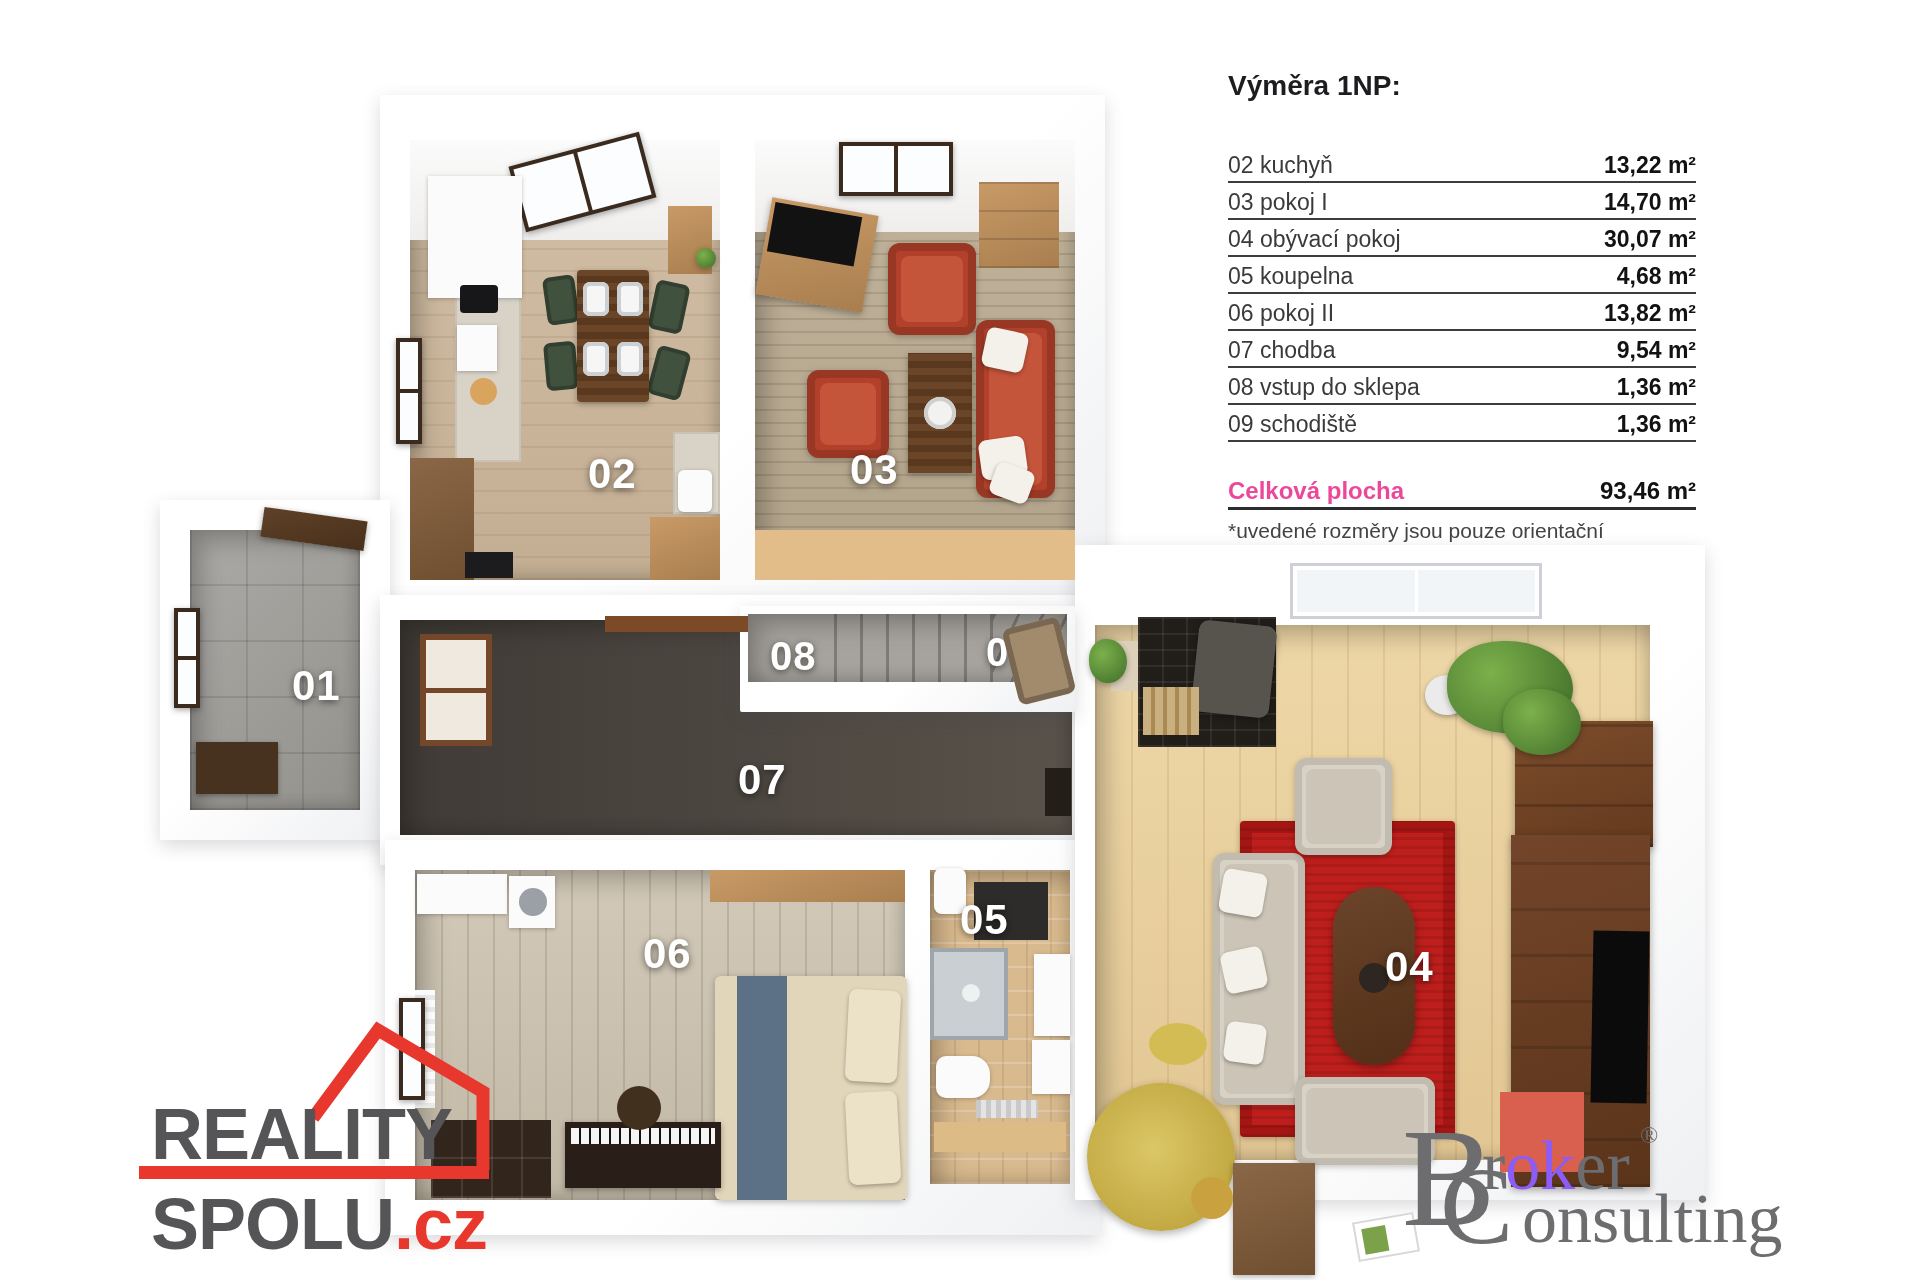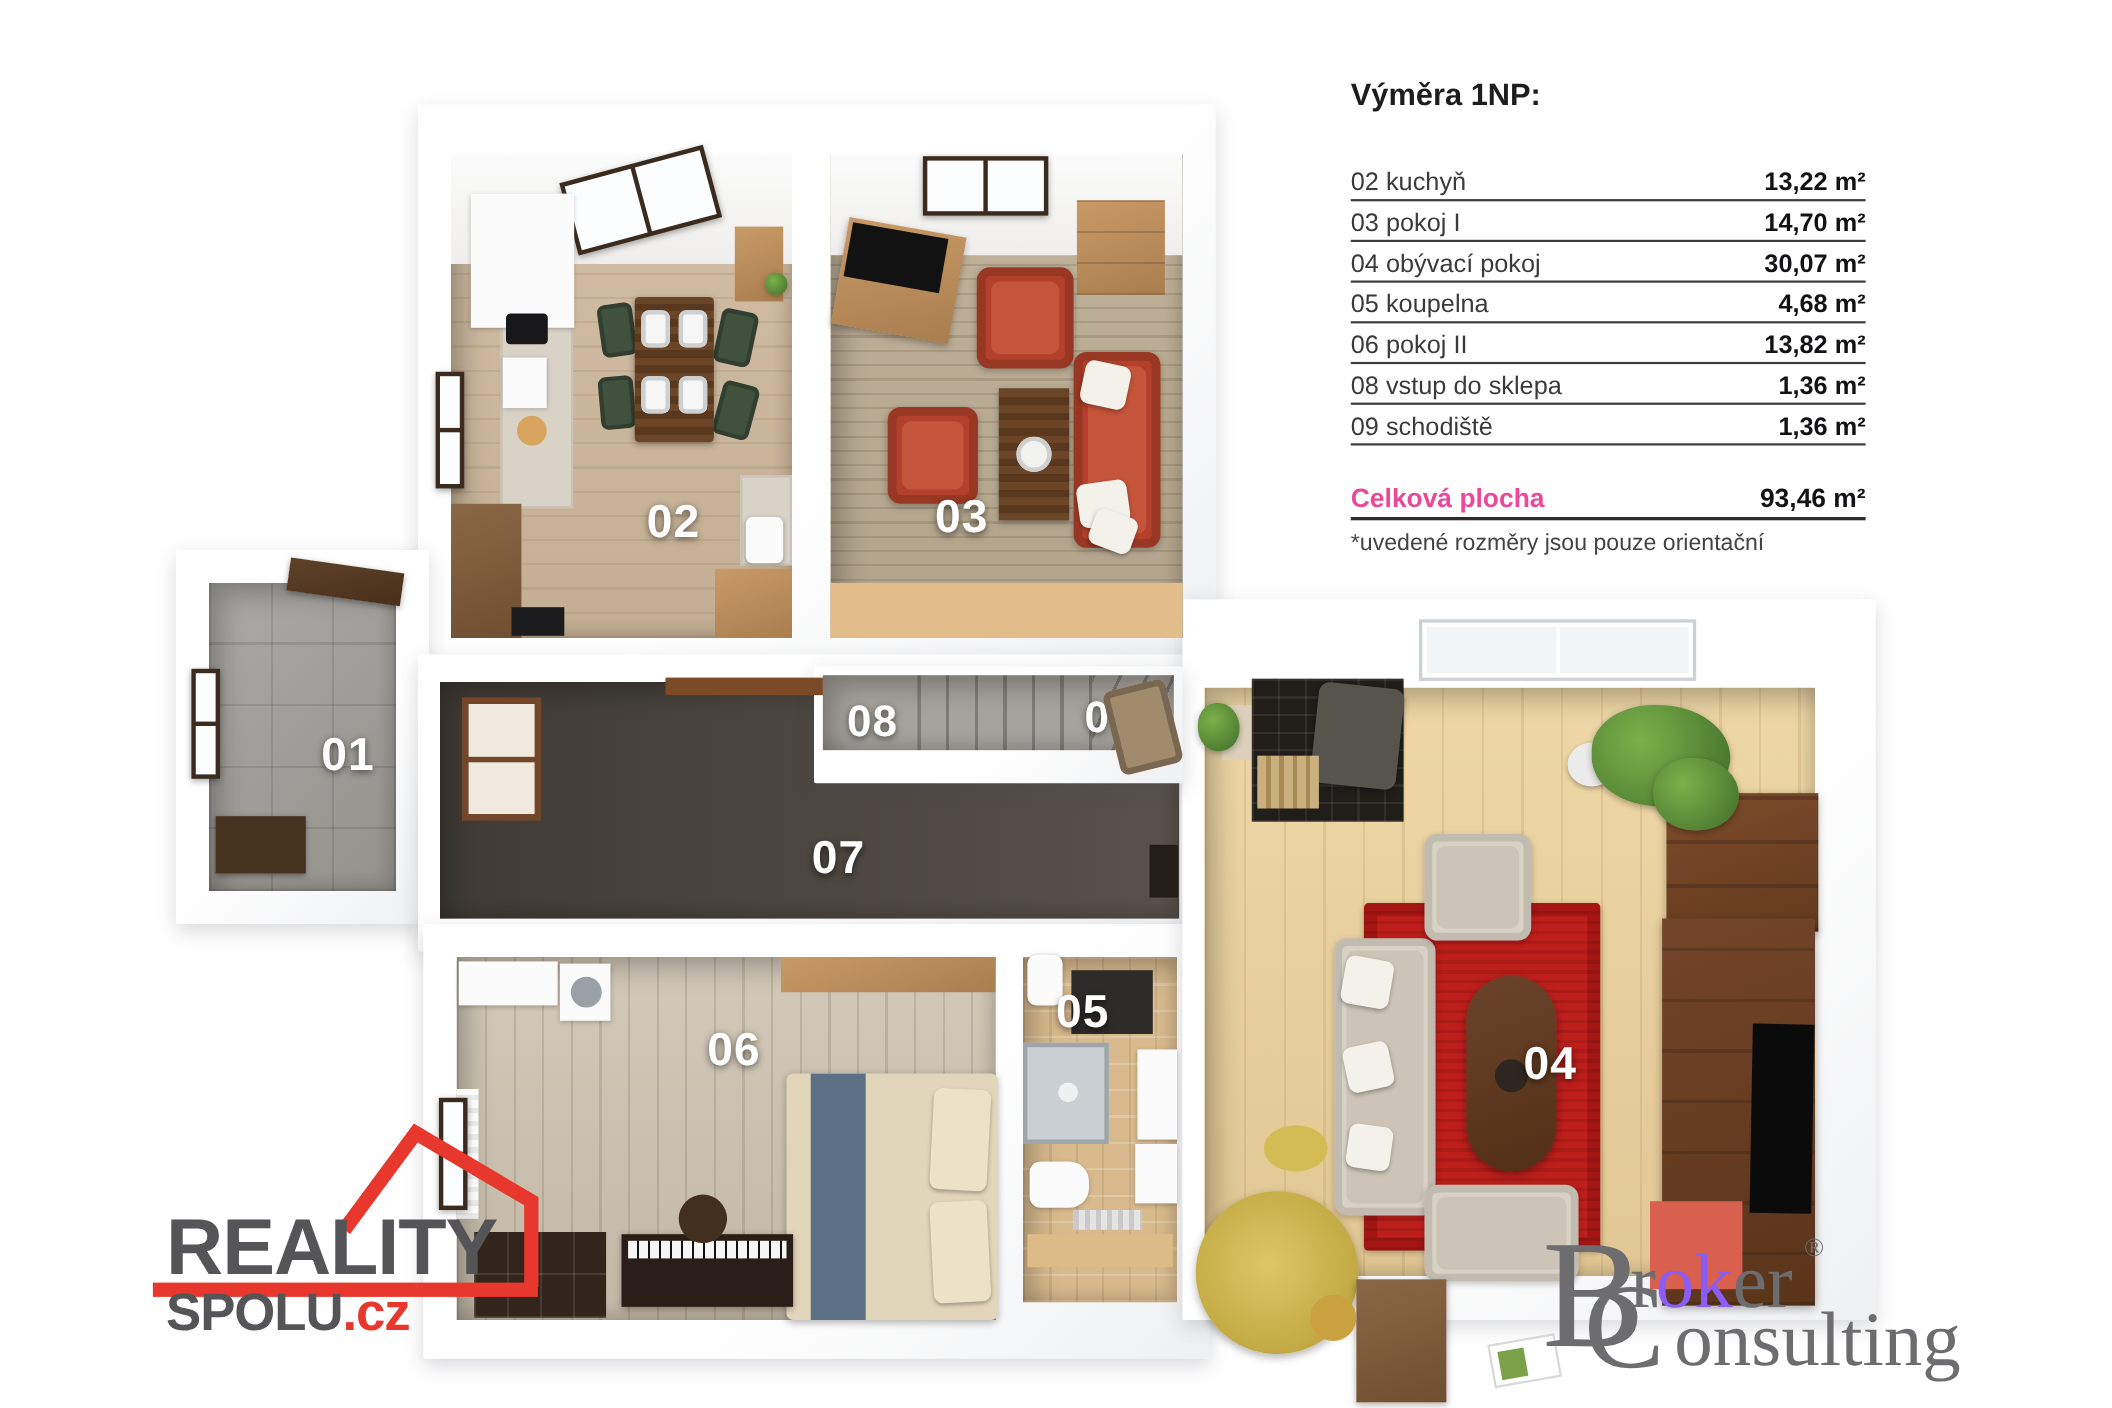--- a/index.html
+++ b/index.html
@@ -51,21 +51,21 @@
   .lrow .lname{color:#3a3a3c}
   .lrow .lval{font-weight:bold;color:#121214}
   .lrow.total{margin-top:26px;border-bottom:3px solid #2c2c2e;height:42px;font-size:24px}
   .lrow.total .lname{font-weight:bold;color:#ec4899}
   .legend-foot{margin-top:9px;font-size:21px;color:#434345}
 
   
   .rs{position:absolute;left:135px;top:1020px;width:520px;height:260px;z-index:22}
   .rs svg{position:absolute;left:0;top:0}
   .rs-l1{position:absolute;left:16px;top:73px;font-size:72px;font-weight:bold;color:#555558;letter-spacing:-1px}
-  .rs-l2{position:absolute;left:16px;top:146px;font-size:48px;font-weight:bold;color:#555558;letter-spacing:-1px}
+  .rs-l2{position:absolute;left:16px;top:163px;font-size:72px;font-weight:bold;color:#555558;letter-spacing:-1px}
   .rs-l2 .tld{color:#e8382e}
 
   
   .bc{position:absolute;left:1382px;top:1078px;width:470px;height:200px;color:#6d6d70;font-family:"Liberation Serif",serif;z-index:22}
   .bc .redbox{position:absolute;left:118px;top:14px;width:84px;height:80px;background:#d9604e}
   .bc .capB{position:absolute;left:20px;top:30px;font-size:140px;line-height:1}
   .bc .row1{position:absolute;left:100px;top:53px;font-size:70px;line-height:1;white-space:nowrap}
   .bc .row1 .okw{color:#8b5cf6}
   .bc .reg{position:absolute;left:258px;top:44px;font-size:24px}
   .bc .capC{position:absolute;left:58px;top:73px;font-size:110px;line-height:1}
@@ -269,20 +269,24 @@
     </div>
   <div class="lrow">
       <span class="lname">05 koupelna</span>
       <span class="lval">4,68 m²</span>
     </div>
   <div class="lrow">
       <span class="lname">06 pokoj II</span>
       <span class="lval">13,82 m²</span>
     </div>
   <div class="lrow">
+      <span class="lname">07 chodba</span>
+      <span class="lval">9,54 m²</span>
+    </div>
+  <div class="lrow">
       <span class="lname">08 vstup do sklepa</span>
       <span class="lval">1,36 m²</span>
     </div>
   <div class="lrow">
       <span class="lname">09 schodiště</span>
       <span class="lval">1,36 m²</span>
     </div>
   <div class="lrow total">
       <span class="lname">Celková plocha</span>
       <span class="lval">93,46 m²</span>

